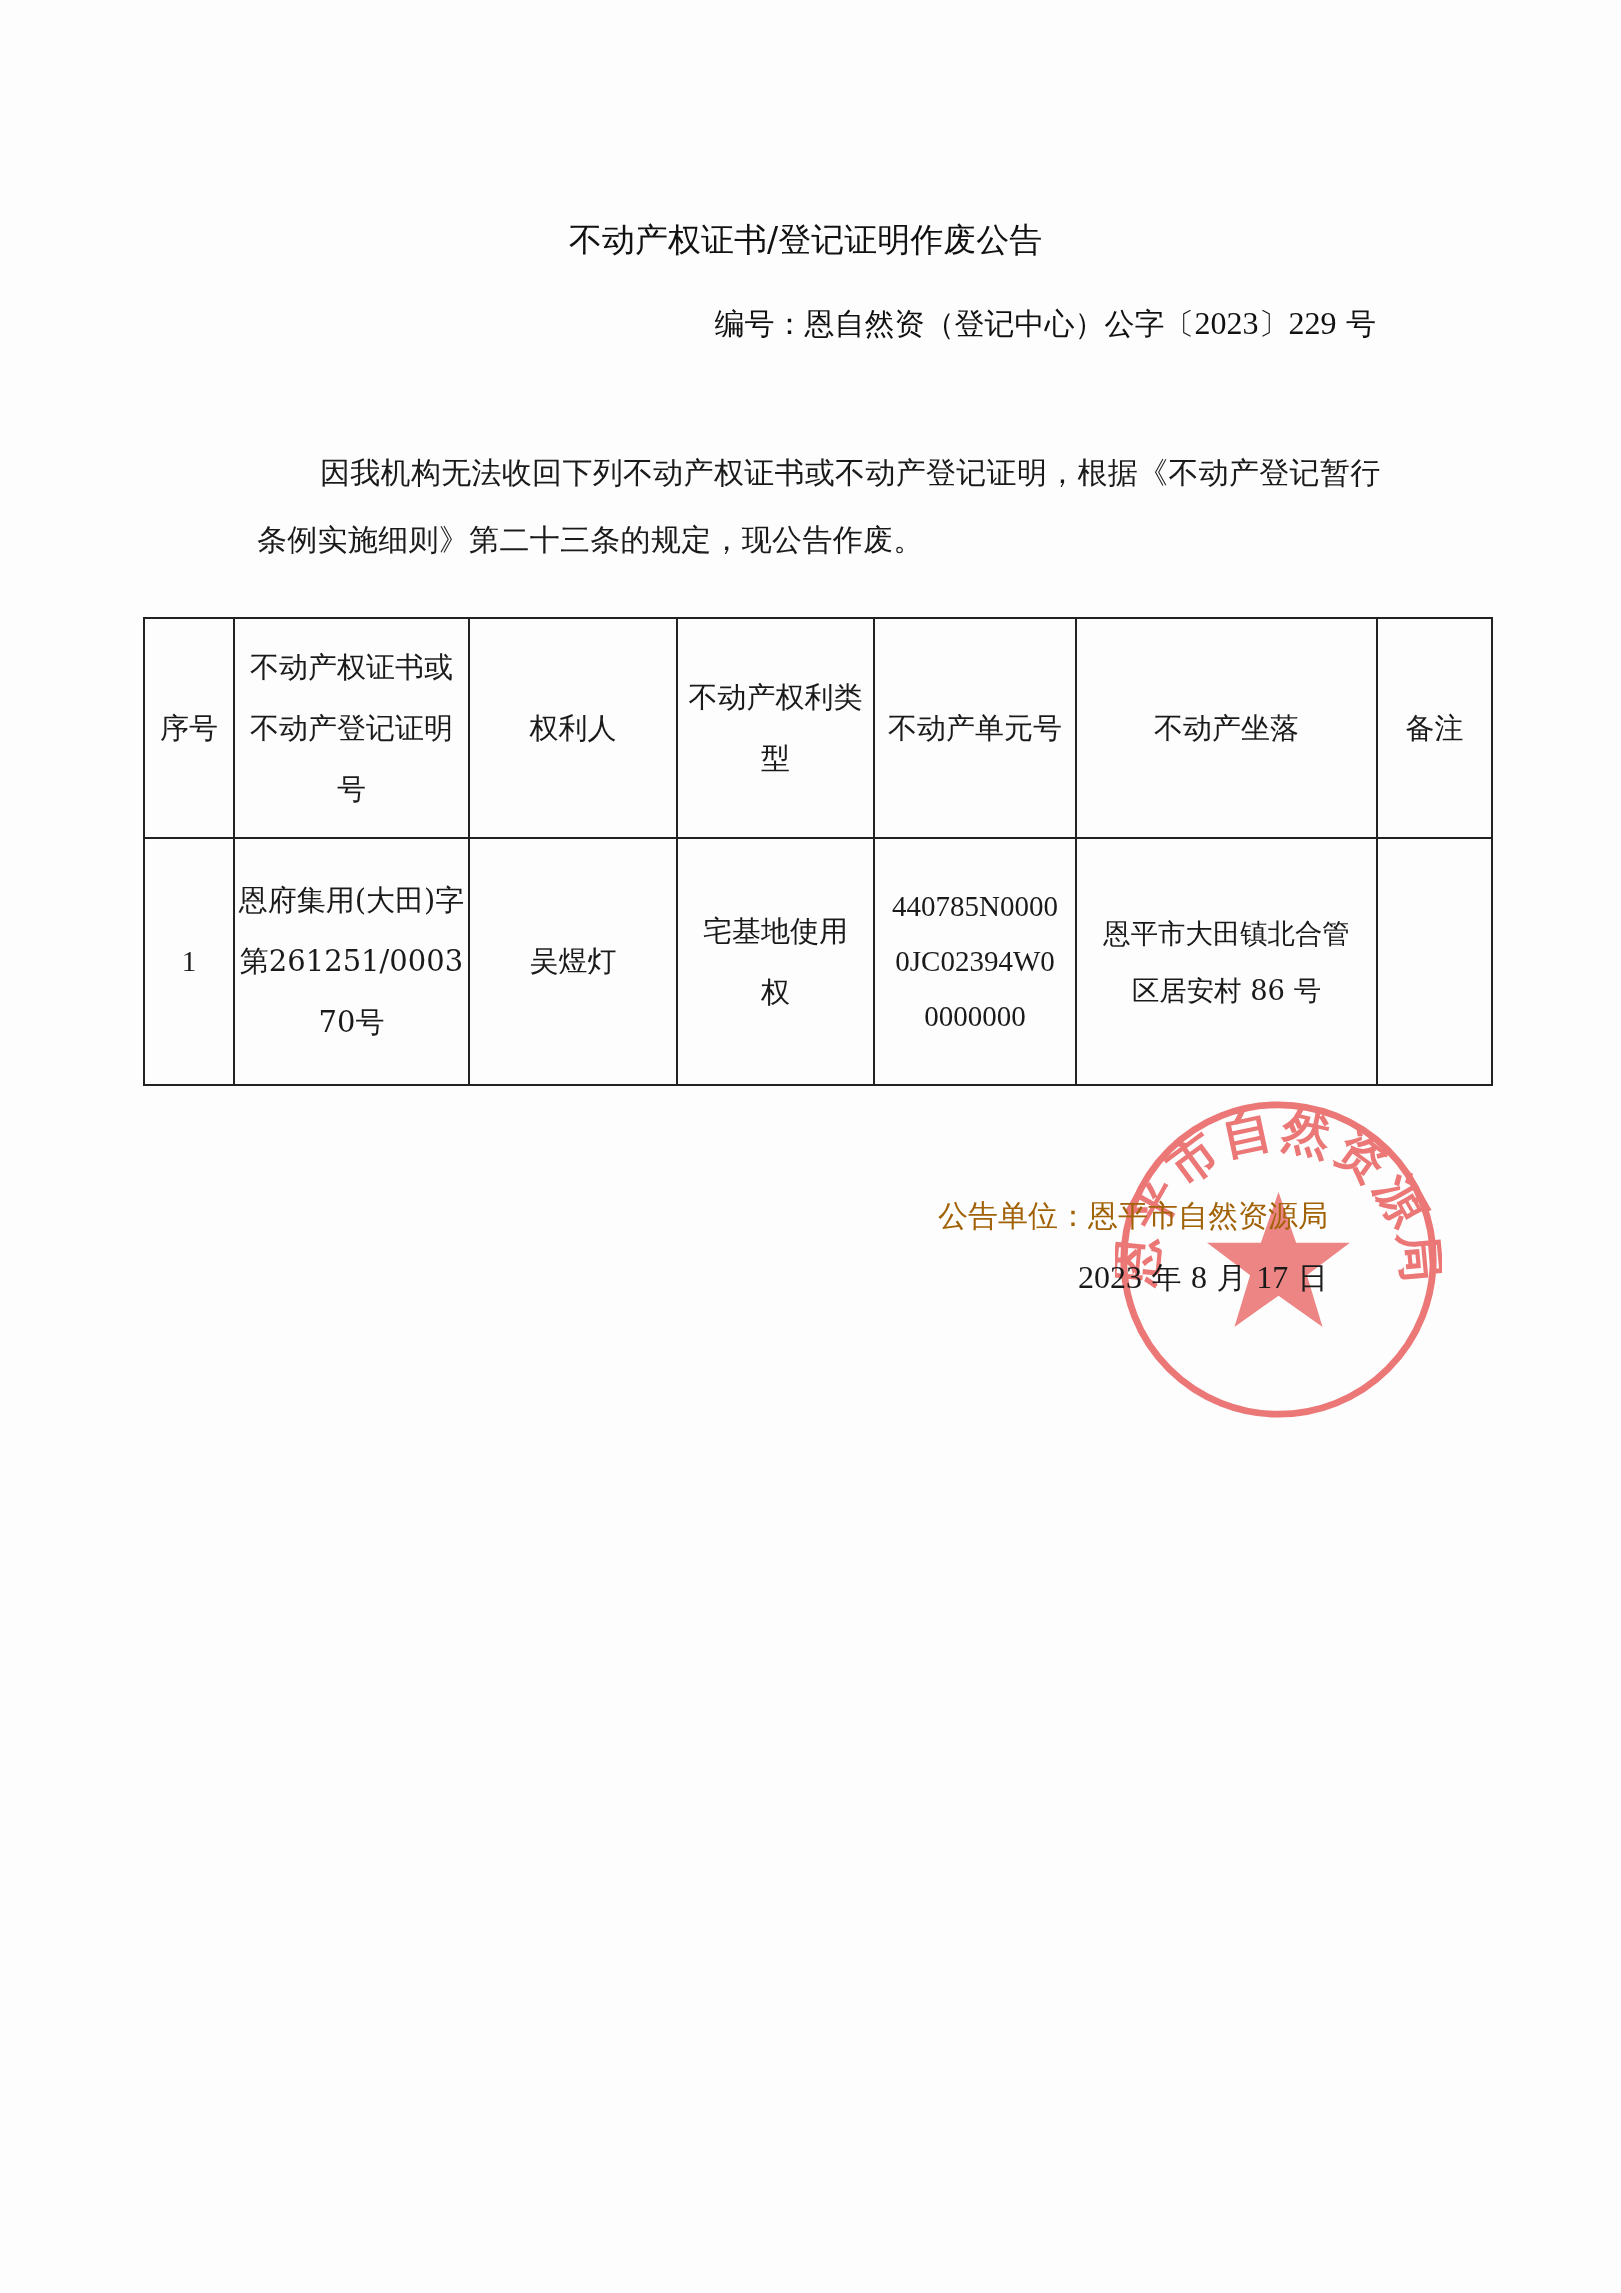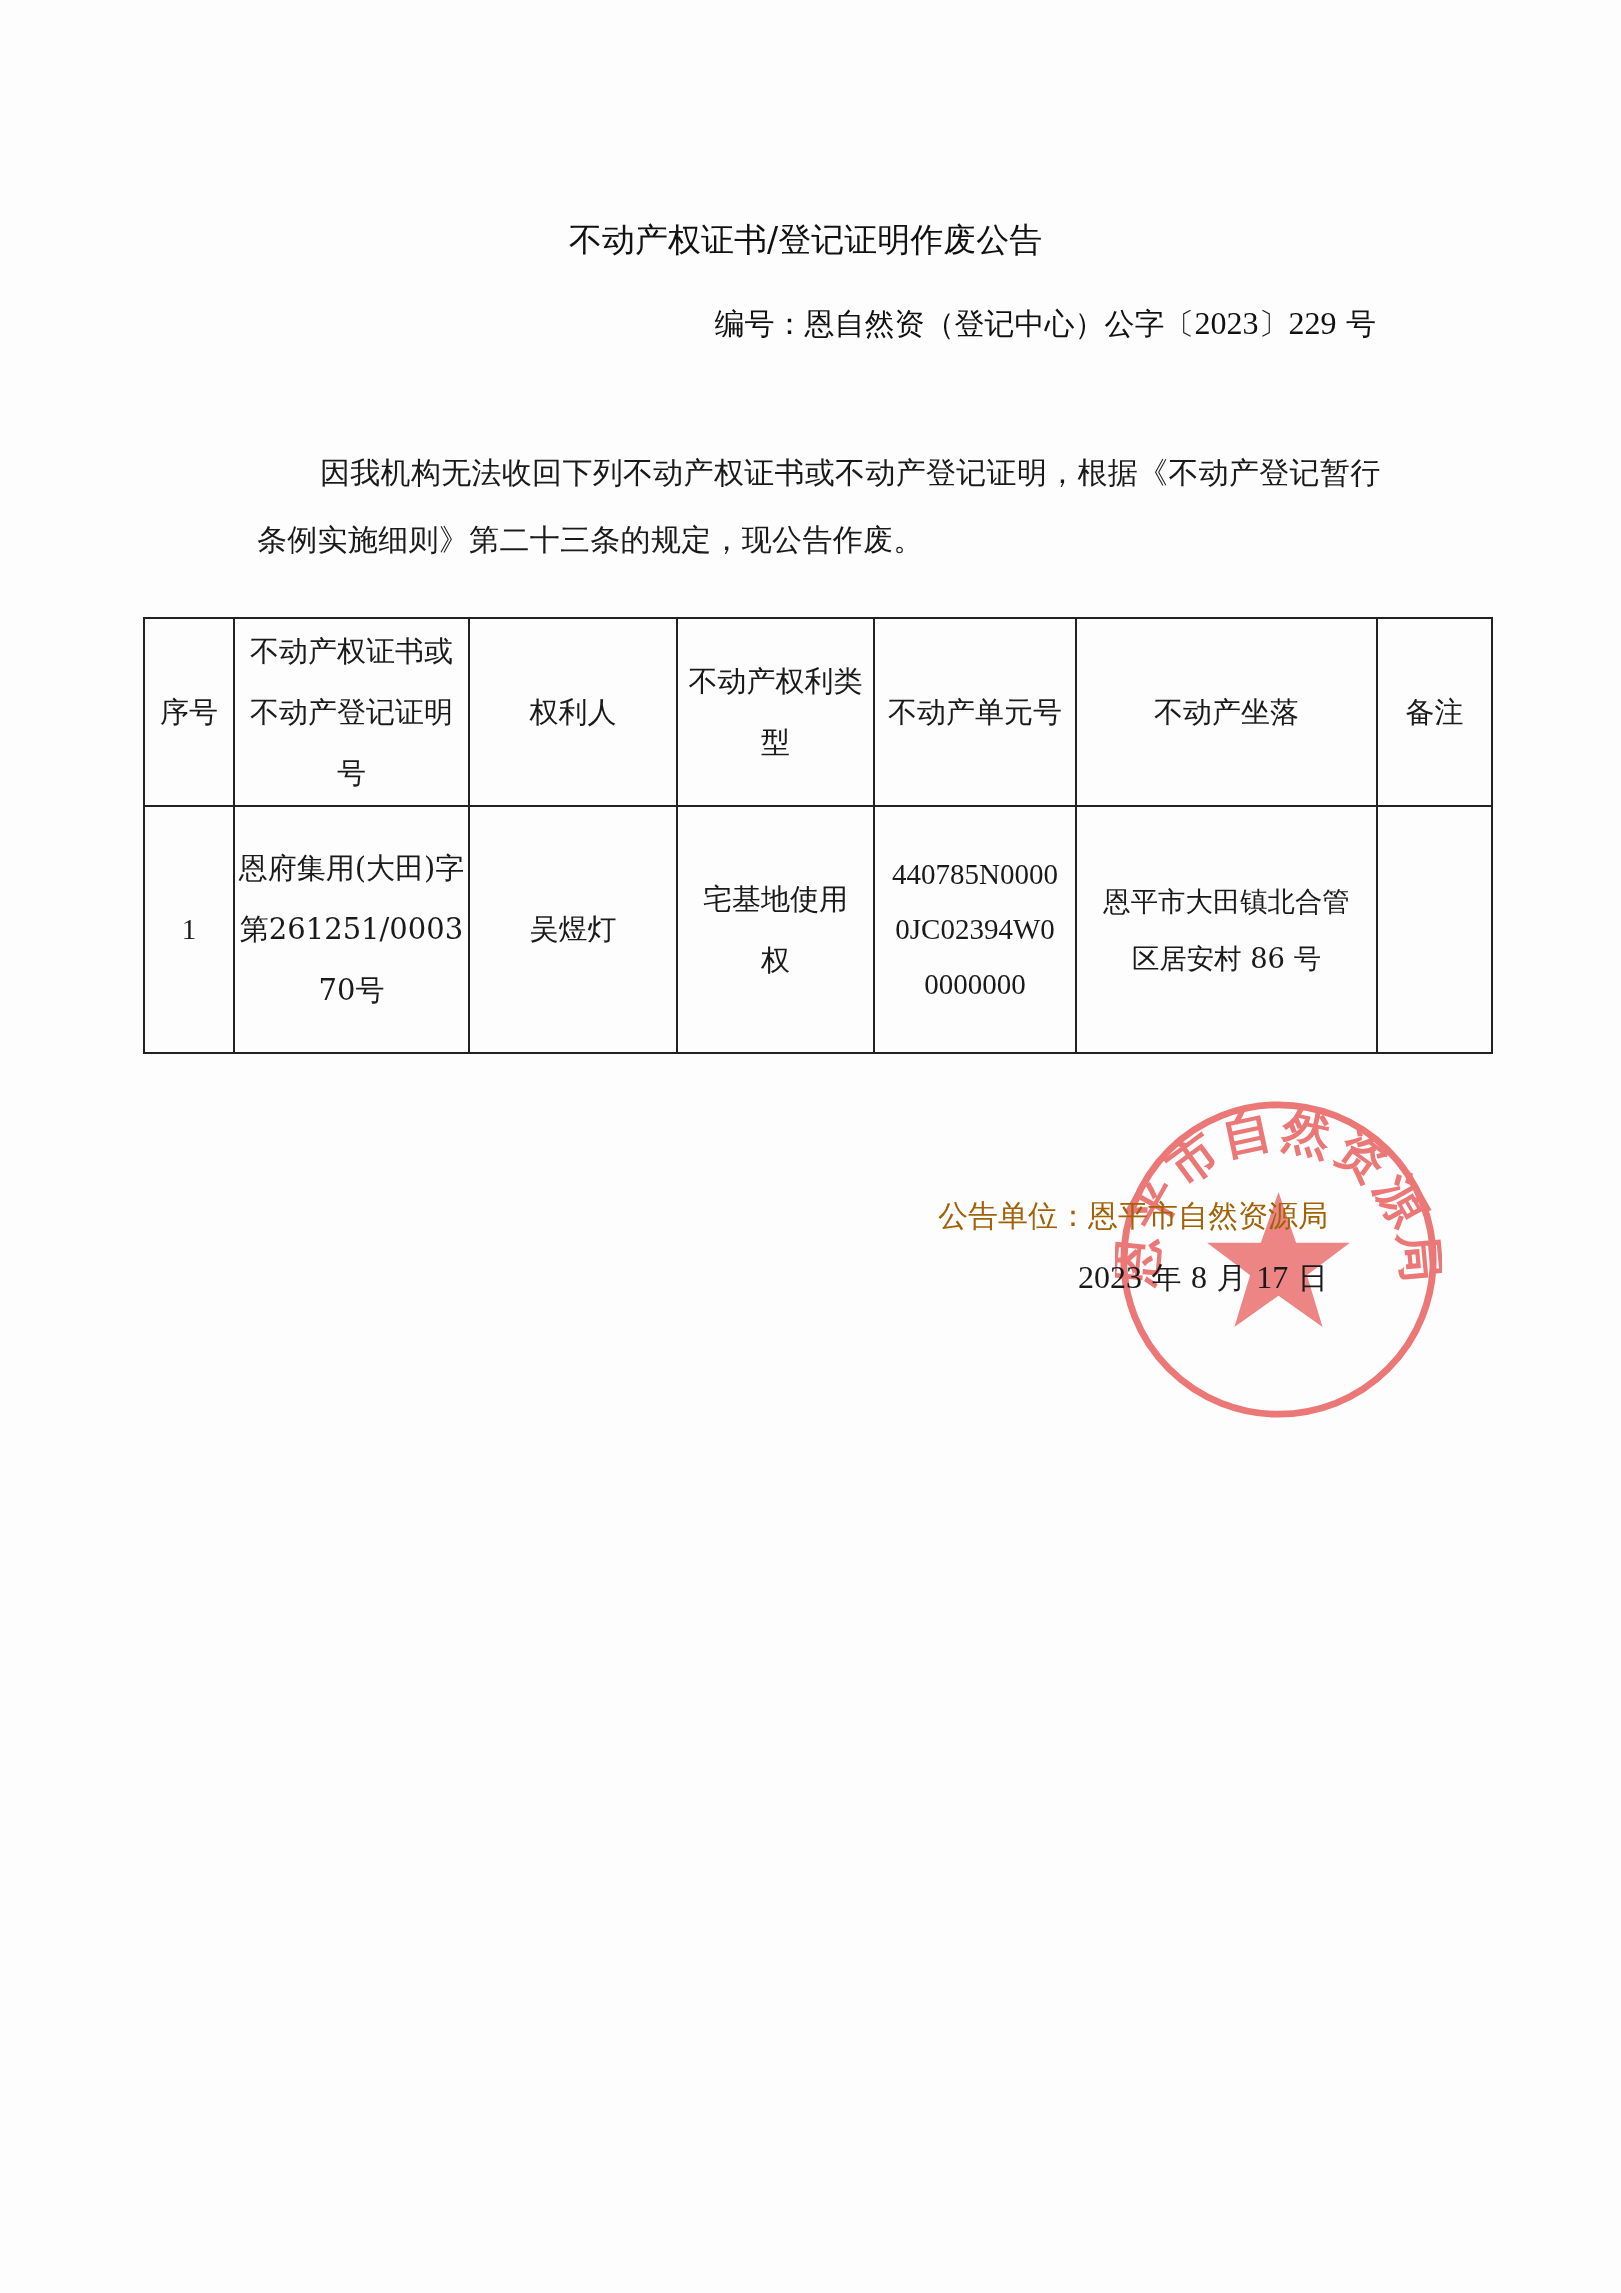--- a/index.html
+++ b/index.html
@@ -142,21 +142,21 @@
       <col style="width:197px">
       <col style="width:202px">
       <col style="width:301px">
       <col style="width:115px">
     </colgroup>
     <thead>
       <tr>
         <th>序号</th>
         <th style="padding:0 3.9px;">不动产权证书或不动产登记证明号</th>
         <th>权利人</th>
-        <th style="padding:0 2px;">不动产权利类型</th>
+        <th style="padding:16px 2px;">不动产权利类型</th>
         <th>不动产单元号</th>
         <th>不动产坐落</th>
         <th>备注</th>
       </tr>
     </thead>
     <tbody>
       <tr>
         <td class="latin">1</td>
         <td style="padding:0 0;">恩府集用(大田)字第261251/000370号</td>
         <td>吴煜灯</td>

